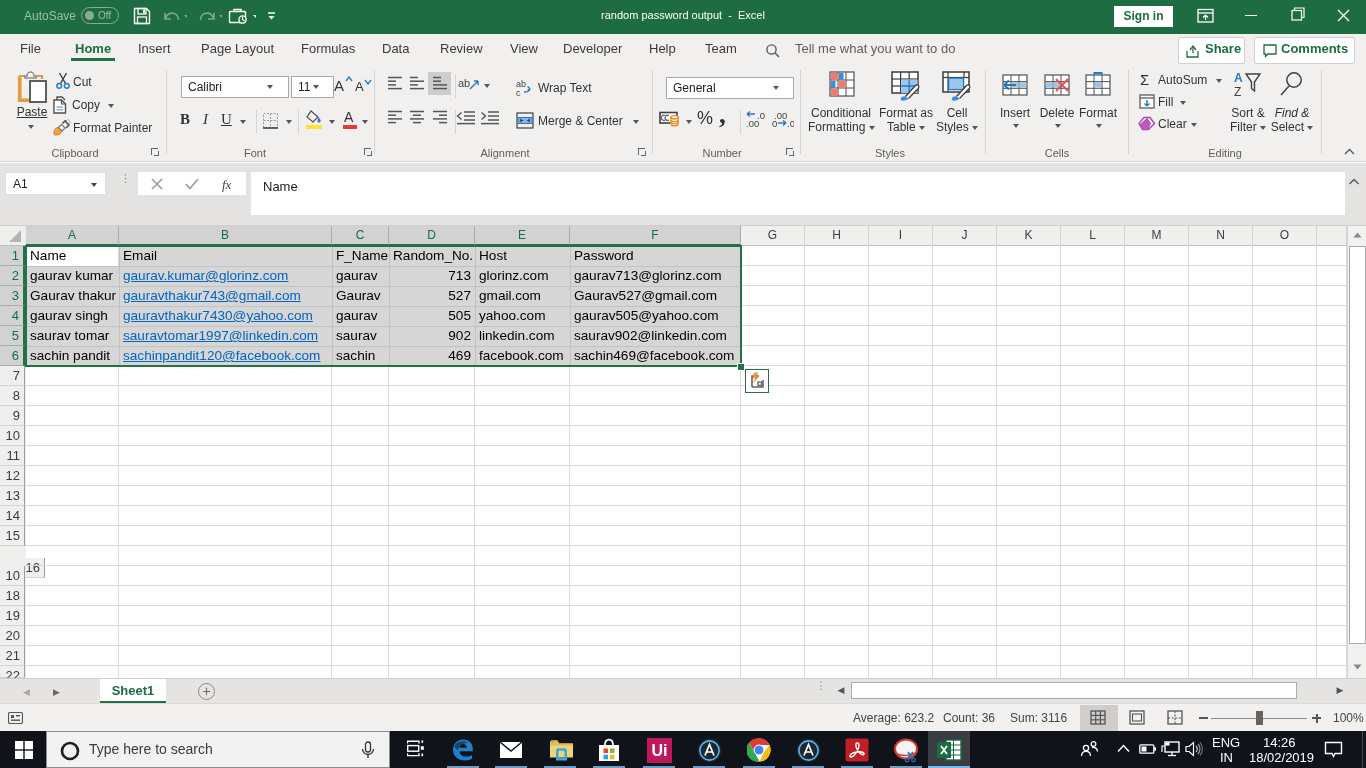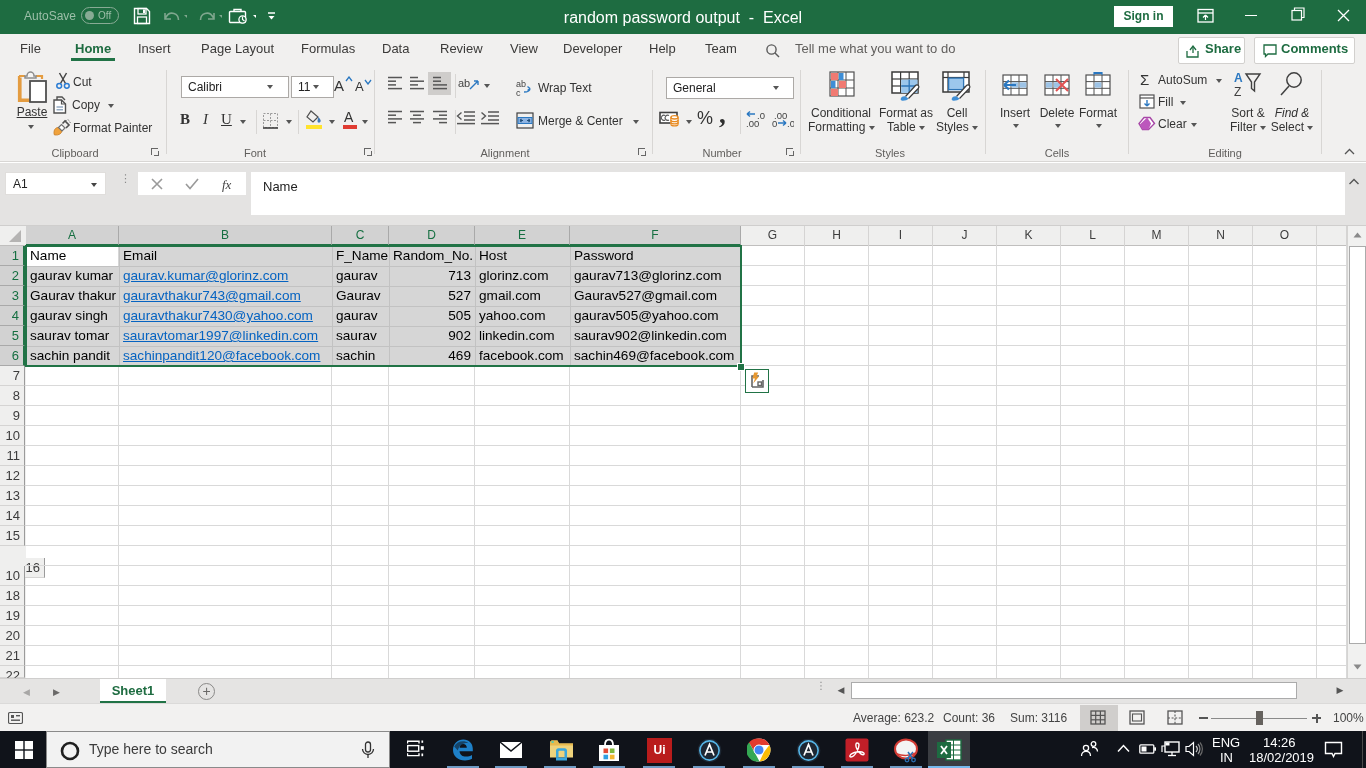--- a/index.html
+++ b/index.html
@@ -3,21 +3,21 @@
 <meta charset="utf-8">
 <style>
 * { margin:0; padding:0; box-sizing:border-box; }
 html,body { width:1366px; height:768px; overflow:hidden; }
 body { font-family:"Liberation Sans", sans-serif; position:relative; background:#fff; }
 .abs { position:absolute; }
 
 
 #titlebar { left:0; top:0; width:1366px; height:34px; background:#1e6c41; color:#fff; }
 #titlebar .dim { color:#9dbfa9; }
-#title-text { left:0; right:0; top:9px; text-align:center; font-size:16px; color:#fff; }
+#title-text { left:0; right:0; top:9px; text-align:center; font-size:11px; color:#fff; }
 #signin { left:1114px; top:6px; width:59px; height:21px; background:#fff; color:#1e6c41; font-size:12px; font-weight:bold; text-align:center; line-height:21px; }
 
 
 #tabrow { left:0; top:34px; width:1366px; height:32px; background:#f1f0ef; }
 .rtab { position:absolute; top:0; height:27px; line-height:29px; font-size:13px; color:#3b3a39; }
 .rtab.active { color:#1e6c41; font-weight:bold; border-bottom:3px solid #217346; }
 
 
 #ribbon { left:0; top:66px; width:1366px; height:96px; background:#f1f0ef; border-bottom:1px solid #d8d6d4; font-size:12px; color:#333; }
 .gsep { position:absolute; top:4px; height:84px; width:1px; background:#d8d6d4; }
@@ -692,21 +692,21 @@
 <div style="position:absolute; left:544px; top:35px; width:32px; height:2px; background:#6f9bc4;"></div>
 <svg style="position:absolute; left:597px; top:7px;" width="24" height="24" viewBox="0 0 24 24">
 <path d="M2 7 L22 7 L22 23 L2 23 Z" fill="#fff"></path>
 <path d="M8 7 C8 3.5 9.8 1.6 12 1.6 C14.2 1.6 16 3.5 16 7" fill="none" stroke="#fff" stroke-width="1.8"></path>
 <rect x="6.5" y="10.5" width="4.6" height="4.6" fill="#e24a36"></rect>
 <rect x="12.9" y="10.5" width="4.6" height="4.6" fill="#7fb93c"></rect>
 <rect x="6.5" y="16.7" width="4.6" height="4.6" fill="#2f9fe2"></rect>
 <rect x="12.9" y="16.7" width="4.6" height="4.6" fill="#f4b731"></rect>
 </svg>
 <div style="position:absolute; left:593px; top:35px; width:32px; height:2px; background:#6f9bc4;"></div>
-<div style="position:absolute; left:647px; top:7px; width:25px; height:25px; background:#b91c1c; color:#fff; font-size:12px; font-weight:bold; text-align:center; line-height:25px;">Ui</div>
+<div style="position:absolute; left:647px; top:7px; width:25px; height:25px; background:#be185d; color:#fff; font-size:16px; font-weight:bold; text-align:center; line-height:25px;">Ui</div>
 <div style="position:absolute; left:643px; top:35px; width:32px; height:2px; background:#6f9bc4;"></div>
 <svg style="position:absolute; left:697px; top:7px;" width="25" height="25" viewBox="0 0 25 25">
 <circle cx="12.5" cy="12.5" r="11.8" fill="#1d2733"></circle>
 <circle cx="12.5" cy="12.5" r="9.6" fill="none" stroke="#56b6e8" stroke-width="1.6"></circle>
 <path d="M8 17.5 L12.5 6.5 L17 17.5" fill="none" stroke="#ffffff" stroke-width="1.7"></path>
 <path d="M9.8 14 L15.2 14" stroke="#ffffff" stroke-width="1.5"></path>
 </svg>
 <div style="position:absolute; left:693px; top:35px; width:32px; height:2px; background:#6f9bc4;"></div>
 <svg style="position:absolute; left:747px; top:7px;" width="24" height="24" viewBox="0 0 24 24">
 <circle cx="12" cy="12" r="11.5" fill="#fff"></circle>

